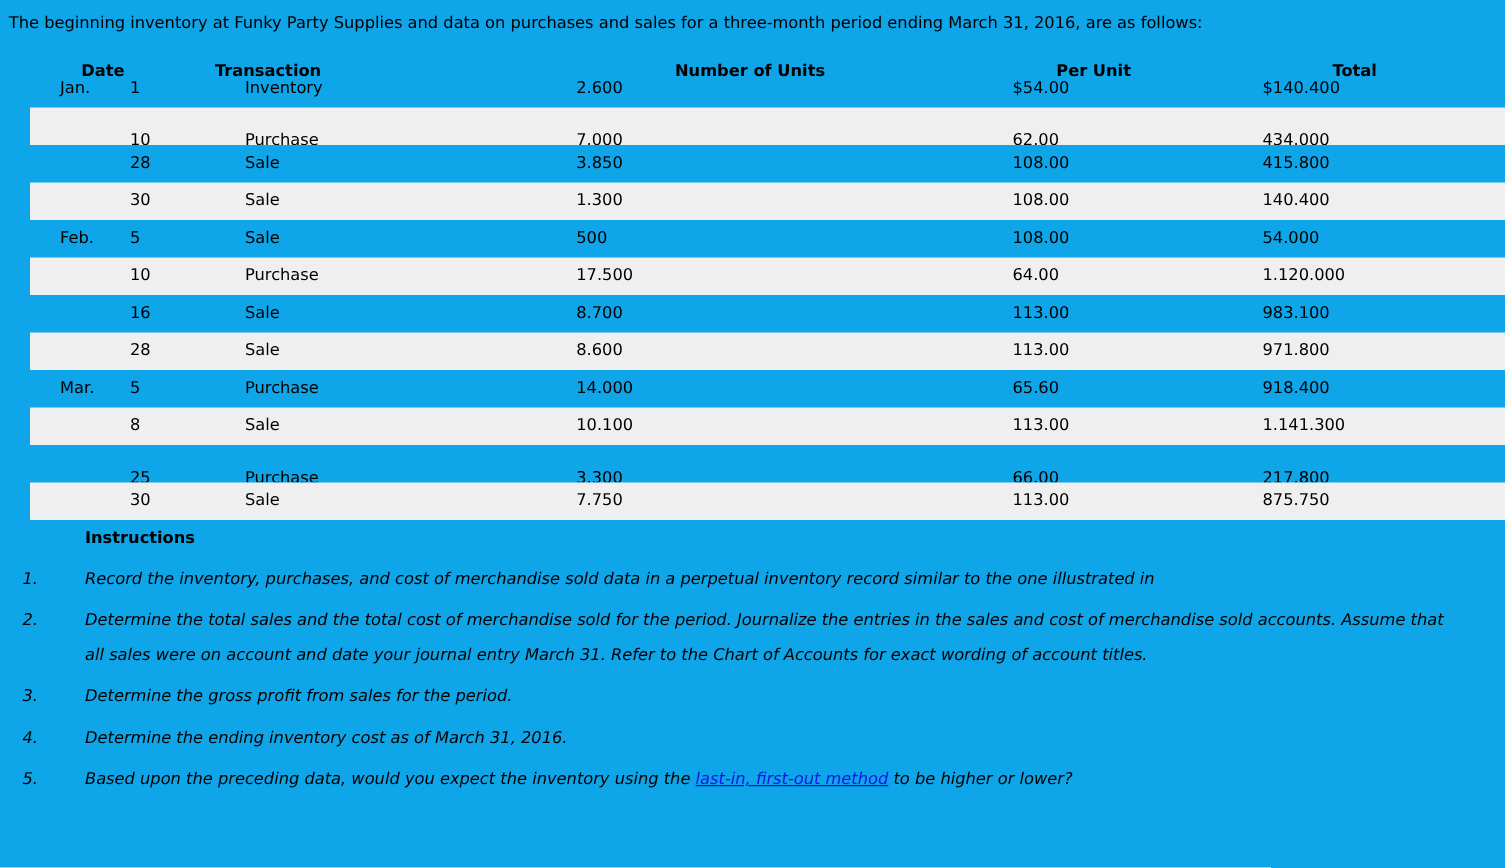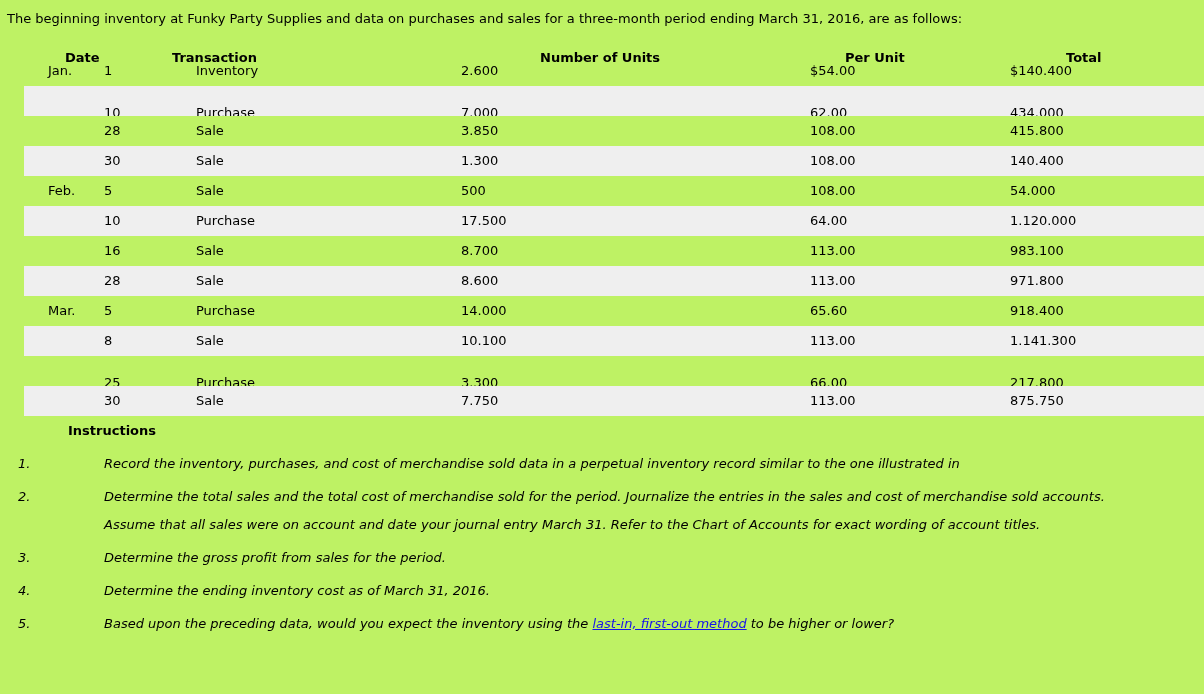--- a/index.html
+++ b/index.html
@@ -10,21 +10,21 @@
   html,body{margin:0;padding:0;background:#ffffff;}
   body{
     font-family:"DejaVu Sans","Liberation Sans",sans-serif;
     font-size:13px;
     color:#000000;
   }
   #page{
     position:relative;
     width:1204px;
     height:694px;
-    background:#bef264;
+    background:#0ea5e9;
     overflow:hidden;
   }
   #intro{
     position:absolute;
     left:7px;
     top:11px;
     white-space:nowrap;
   }
   
   #thead{
@@ -89,21 +89,21 @@
     margin-bottom:5px;
   }
   .inum{
     position:absolute;
     left:18px;
     top:0;
     line-height:28px;
     font-style:italic;
   }
   .icontent{
-    margin-left:104px;
+    margin-left:68px;
     margin-right:45px;
     line-height:28px;
     font-style:italic;
   }
   .para{display:block;}
   a.ilink{
     color:var(--link);
     text-decoration:underline;
     cursor:pointer;
   }

